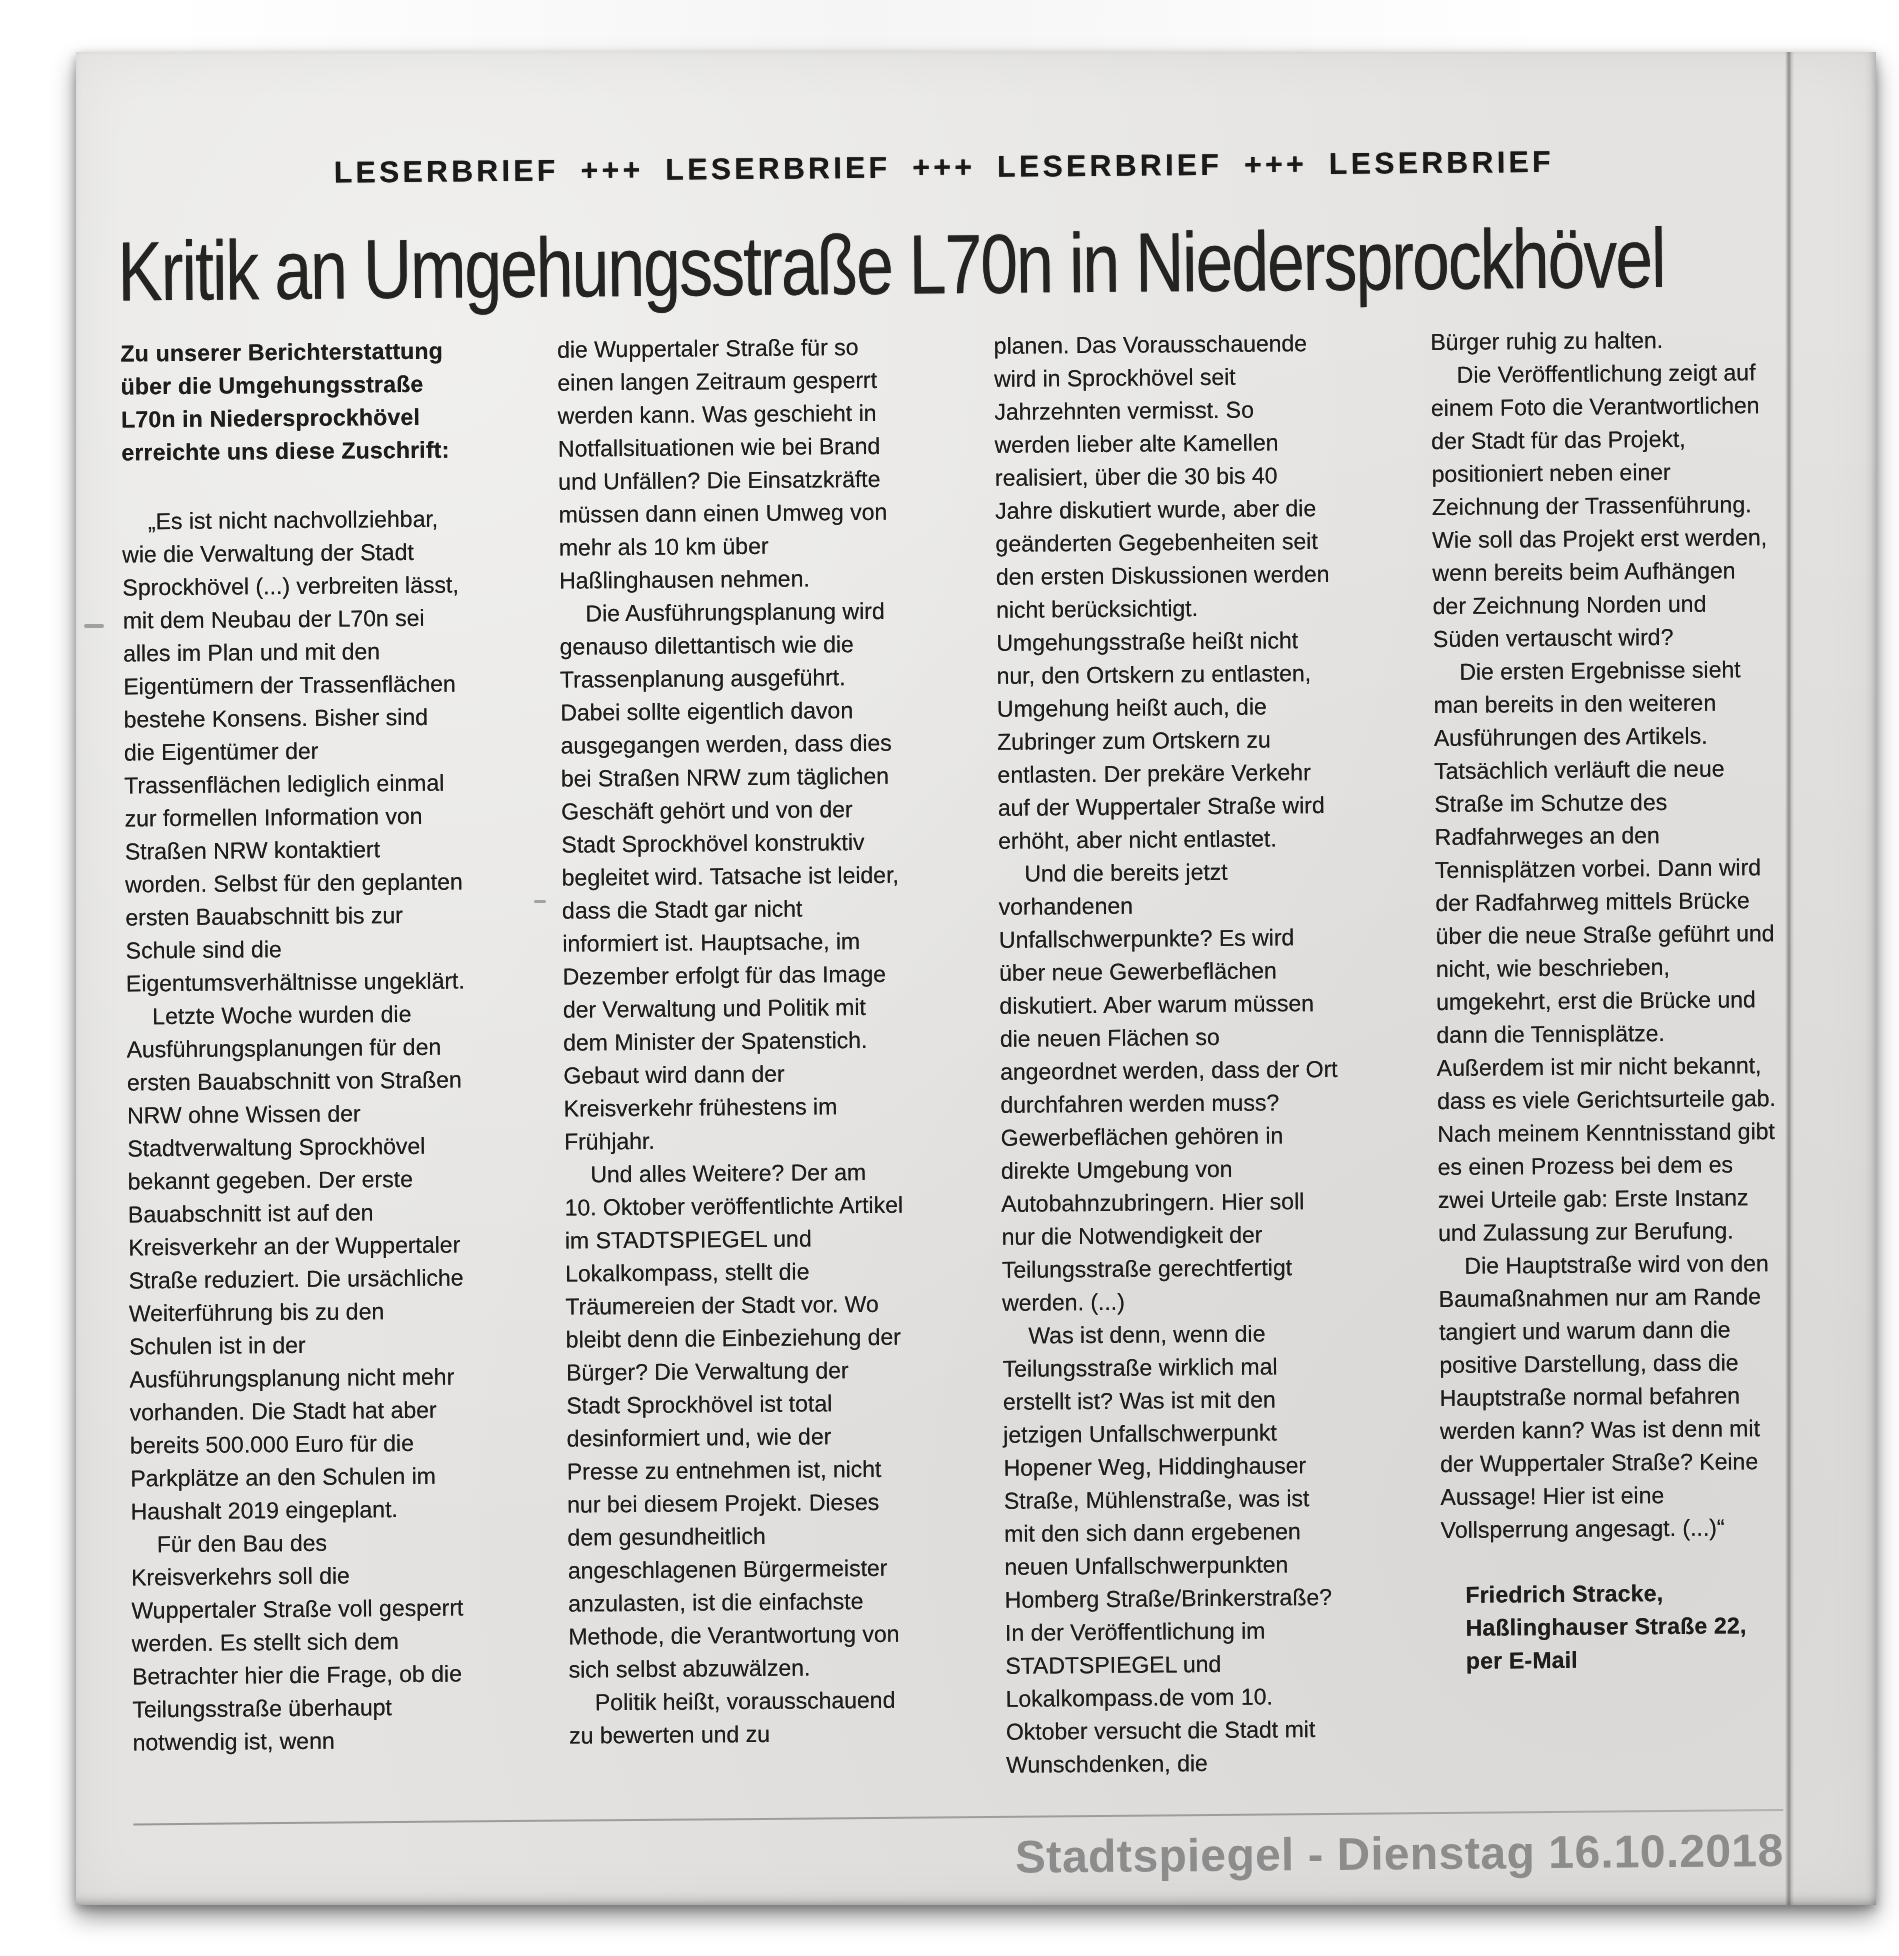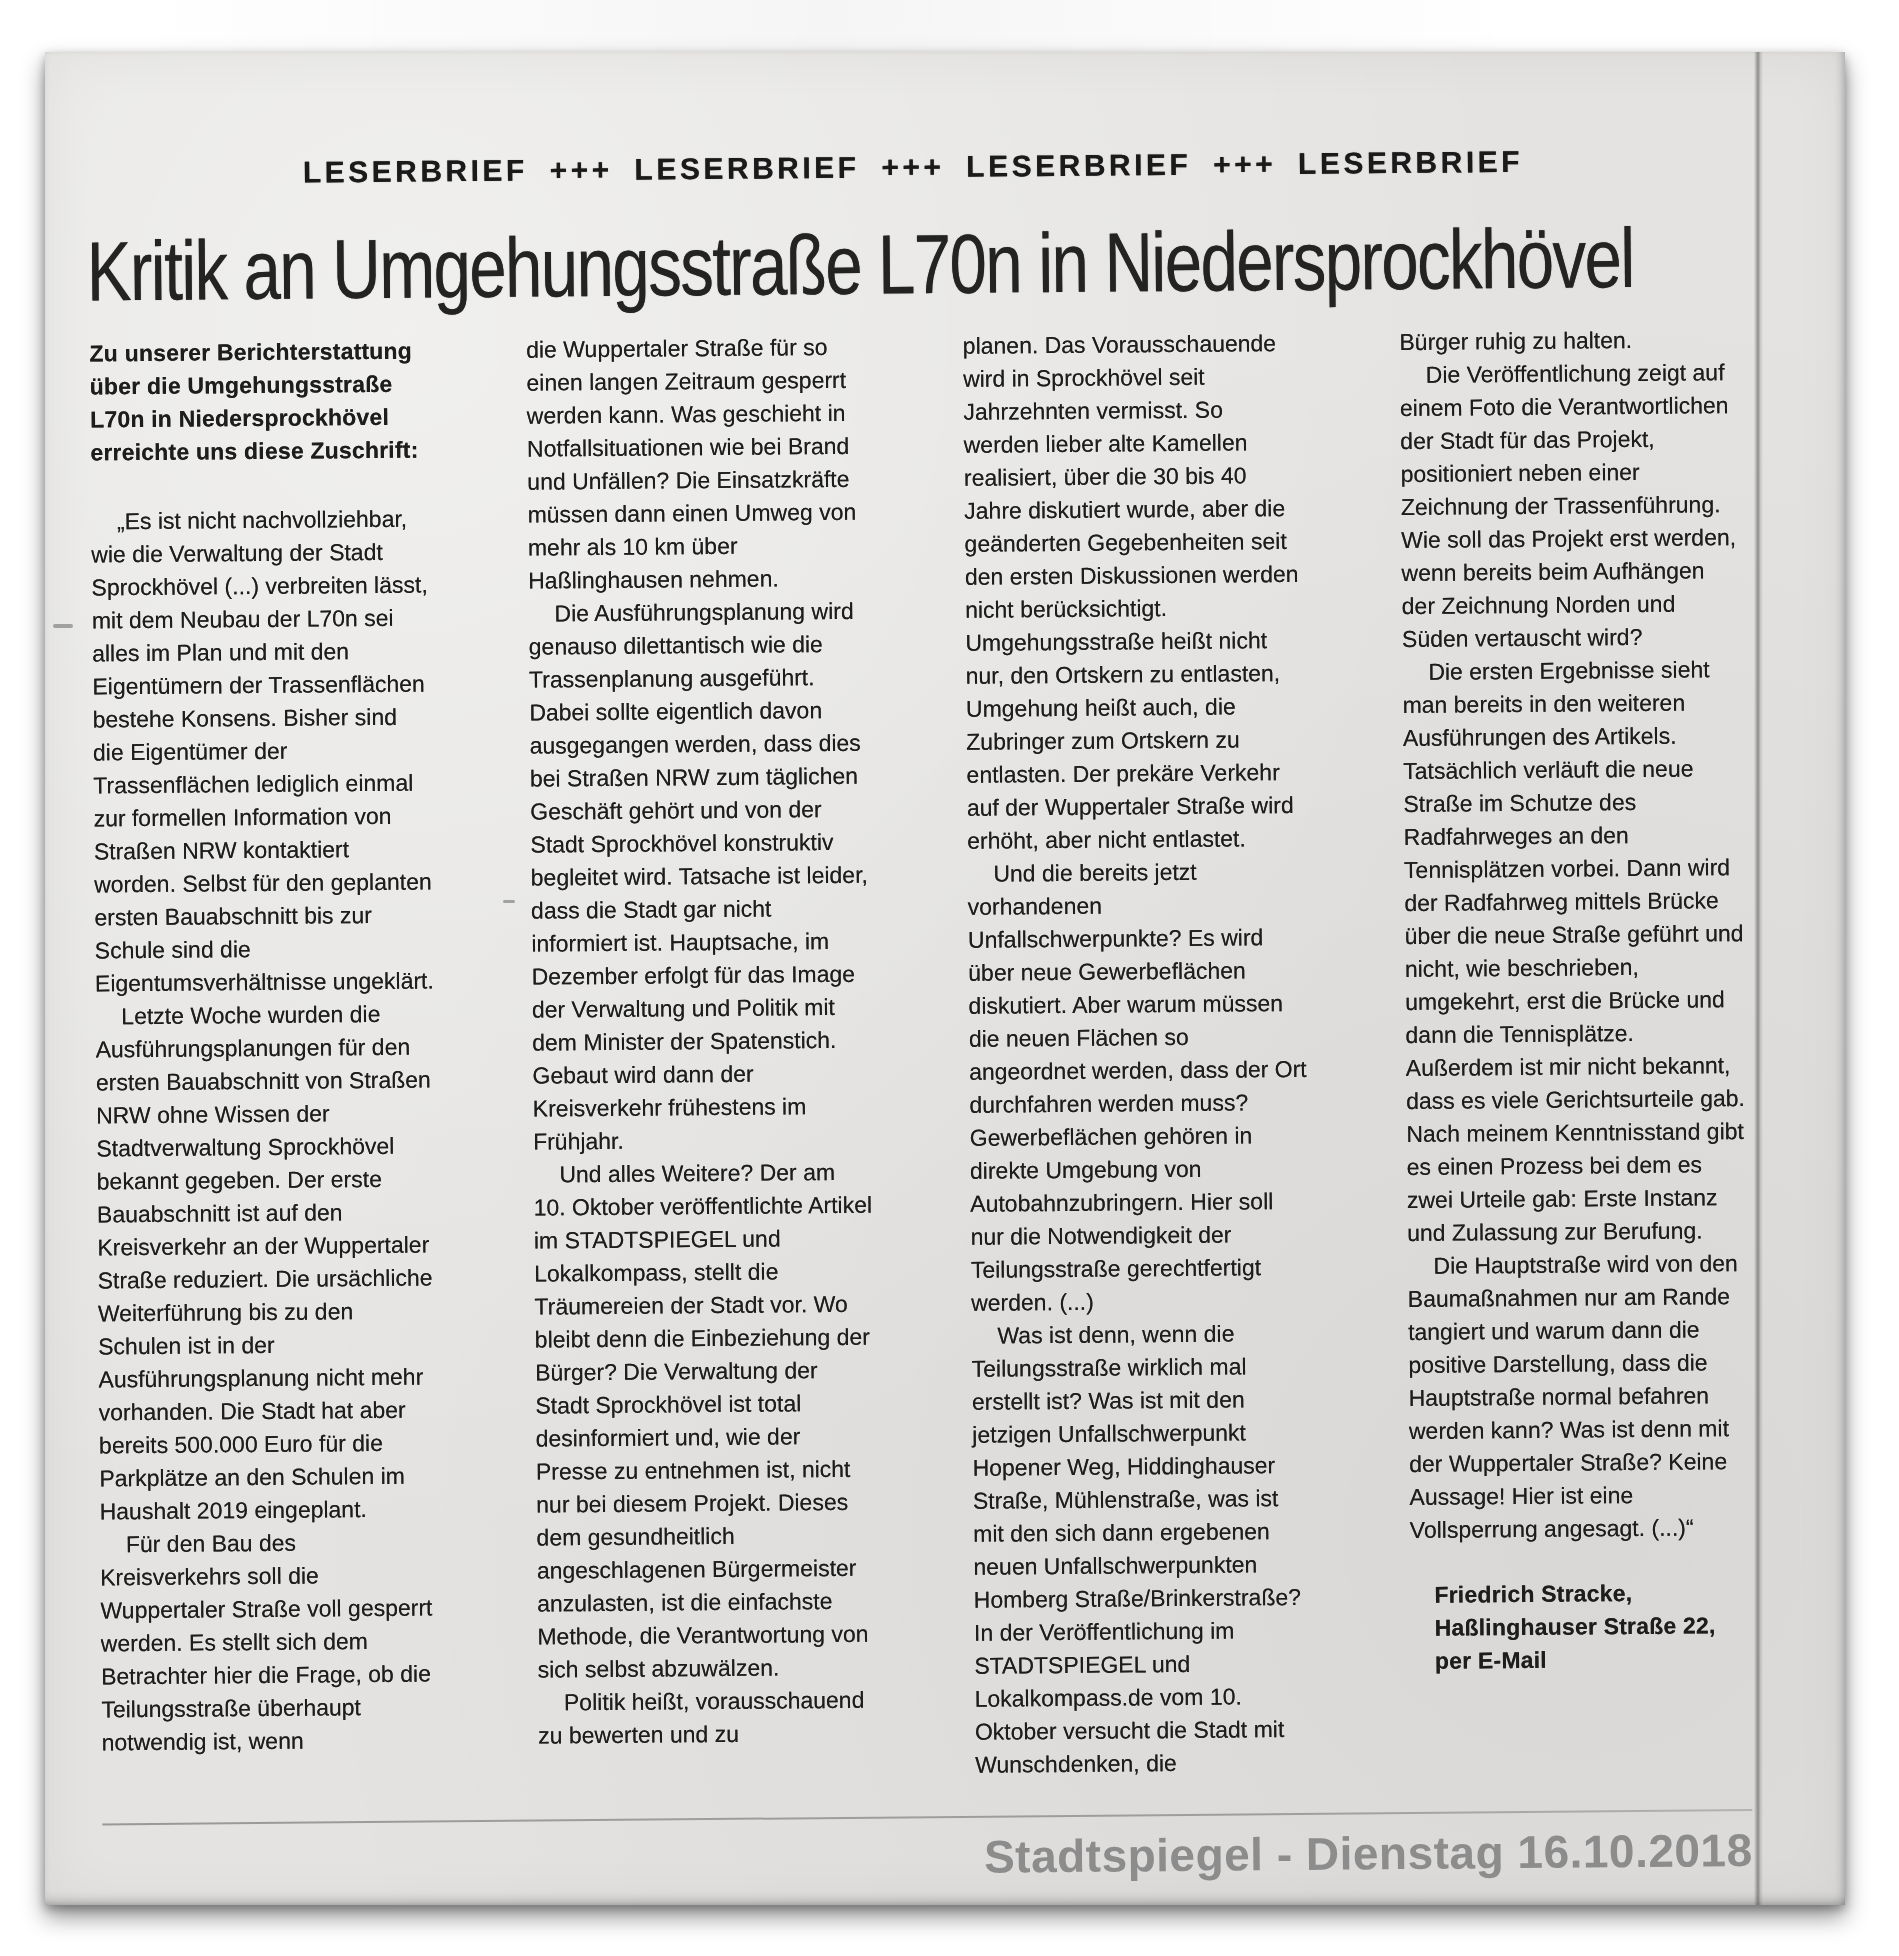--- a/index.html
+++ b/index.html
@@ -11,20 +11,21 @@
     overflow: hidden;
     font-family: "Liberation Sans", sans-serif;
   }
   .page {
     position: relative;
     width: 1654px;
     height: 1956px;
     background:
       radial-gradient(ellipse at 50% 0%, rgba(0,0,0,0.04), rgba(0,0,0,0) 60%),
       var(--page-bg, #ffffff);
+    margin-left: 31px;
   }
   .clip {
     position: absolute;
     left: 45px;
     top: 52px;
     width: 1800px;
     height: 1853px;
     background:
       radial-gradient(ellipse at 20% 15%, rgba(255,255,255,0.45), rgba(255,255,255,0) 55%),
       radial-gradient(ellipse at 85% 80%, rgba(0,0,0,0.05), rgba(0,0,0,0) 60%),

